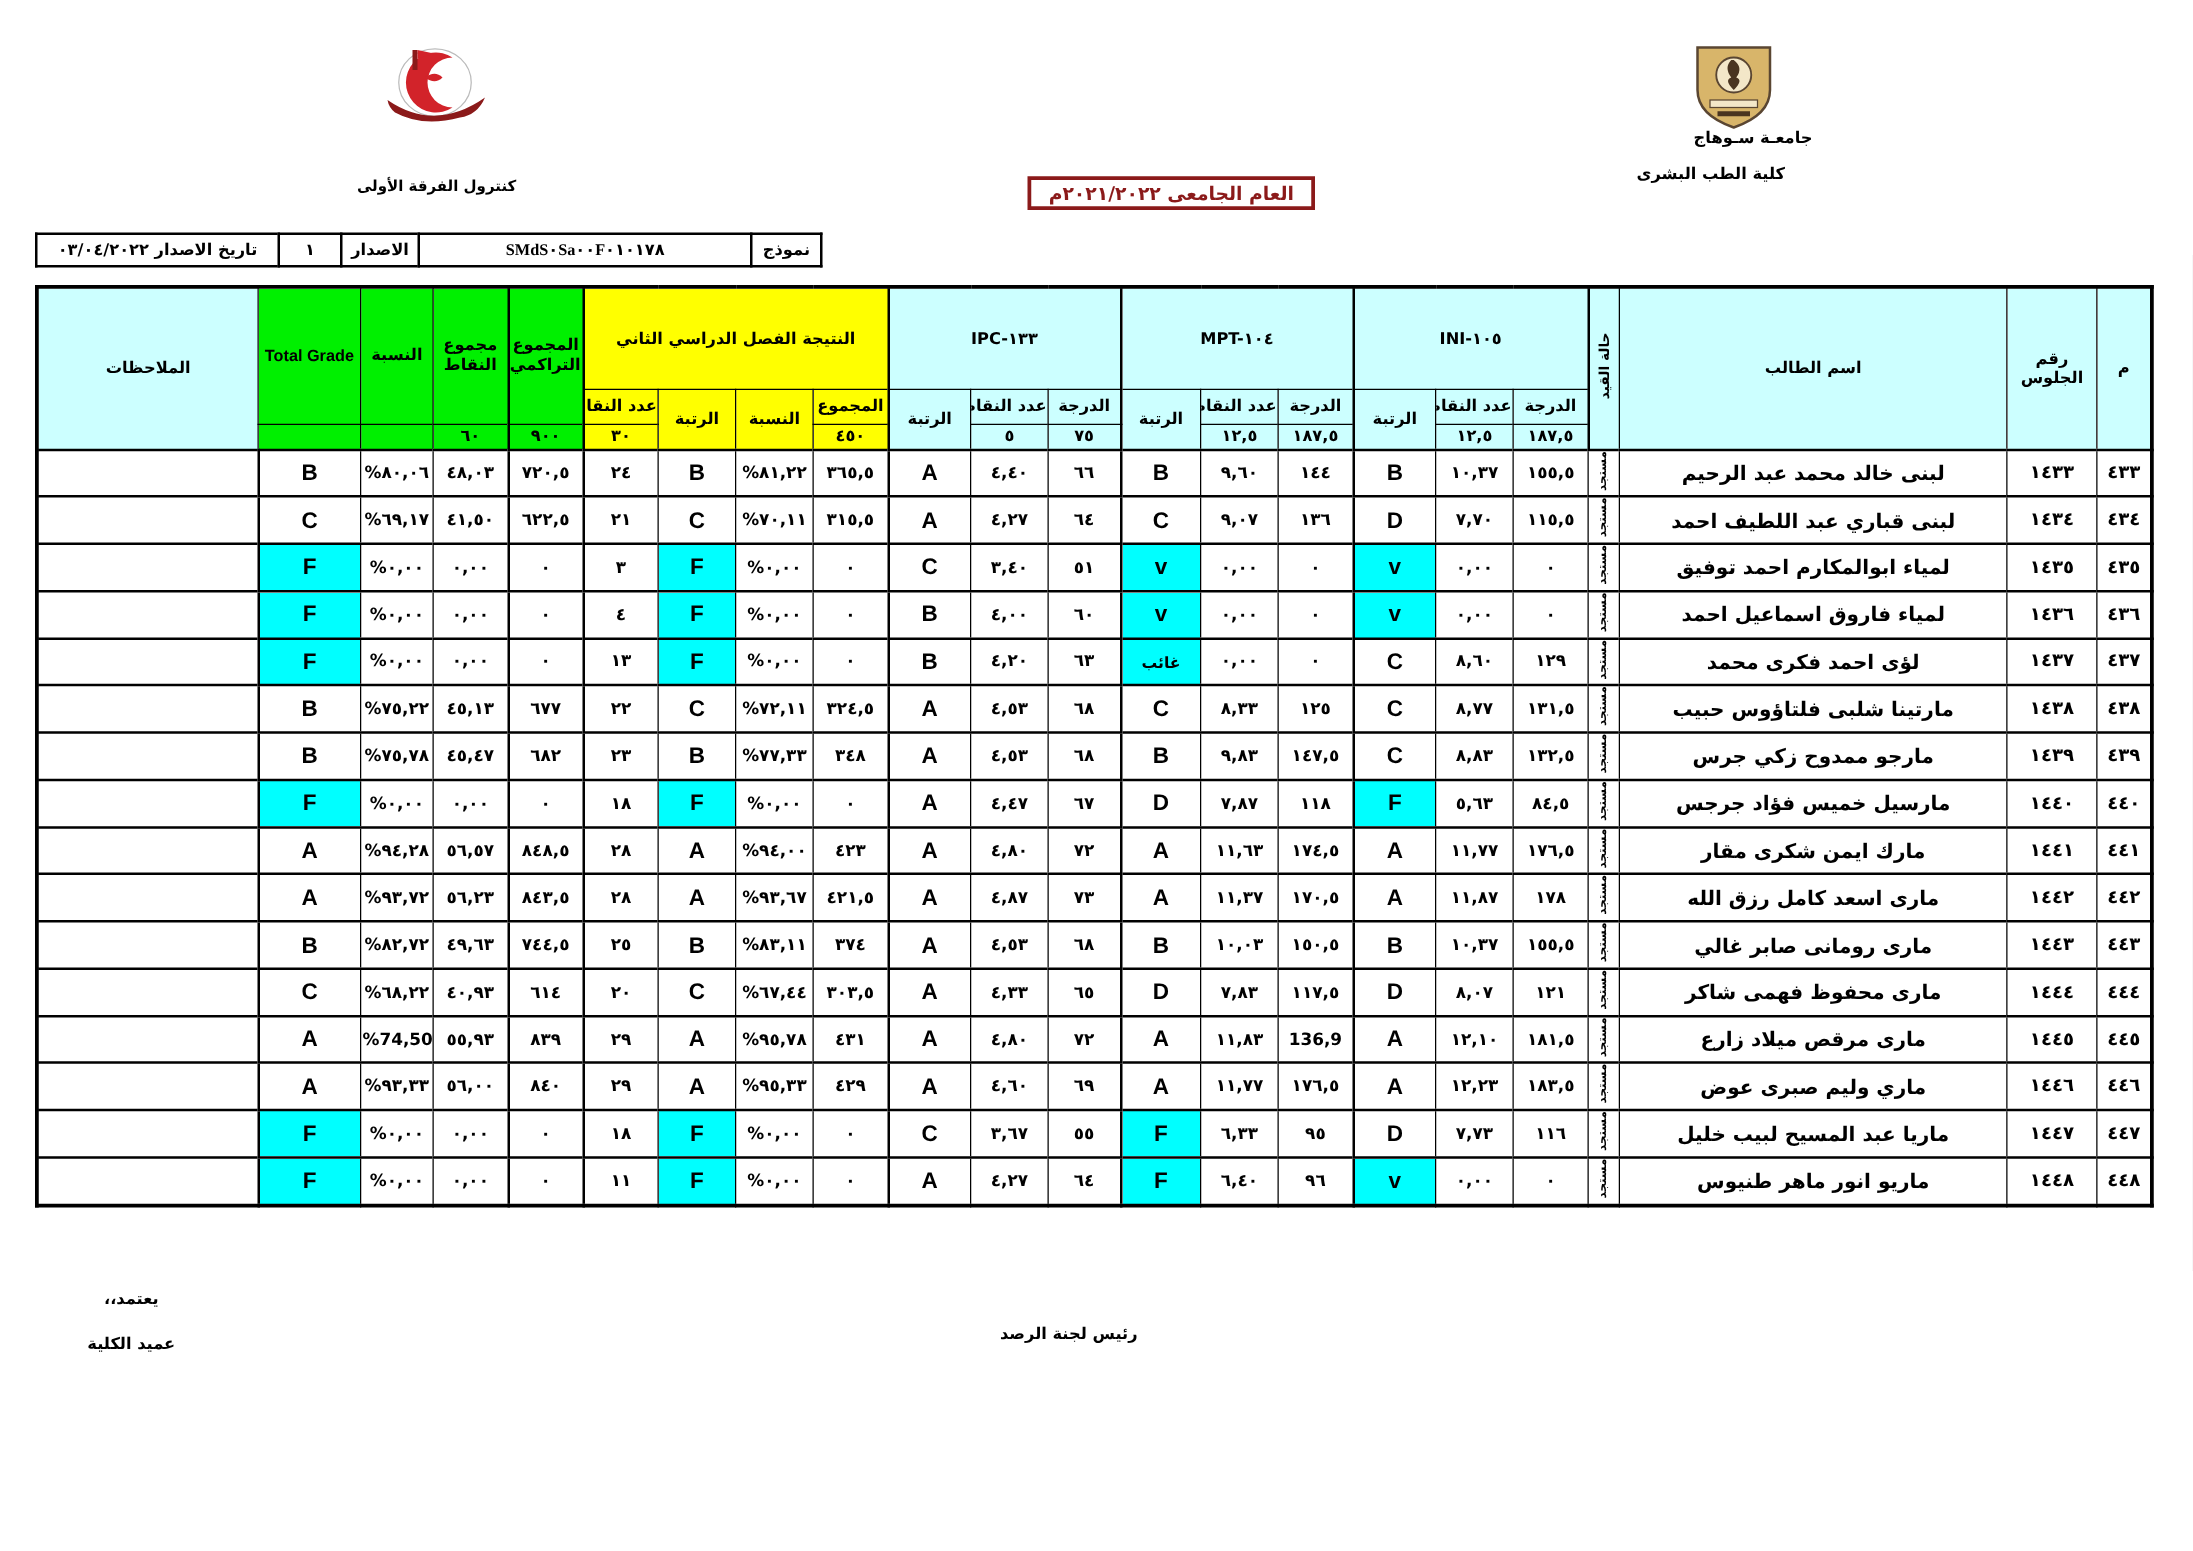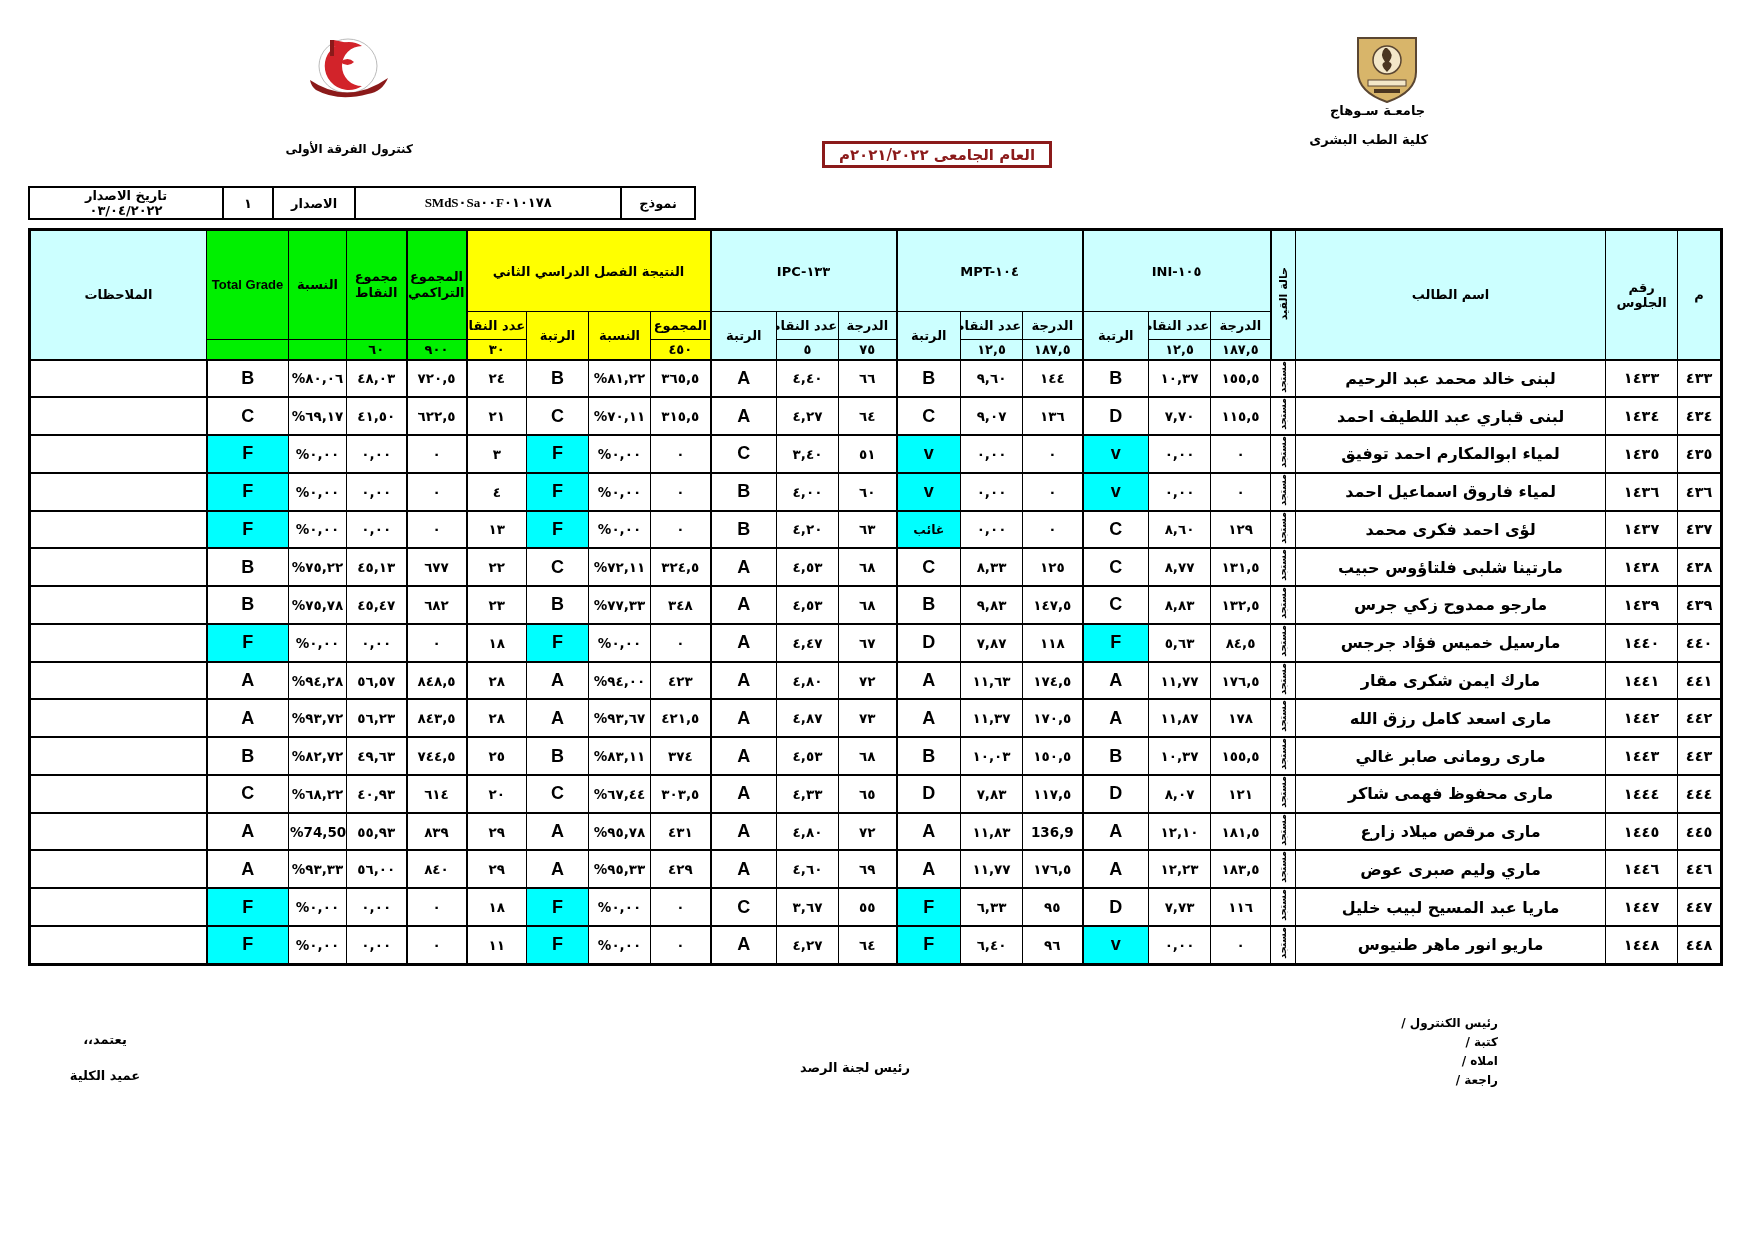--- a/index.html
+++ b/index.html
@@ -10,33 +10,33 @@
   body{margin:0;background:#e8e8e8;font-family:"DejaVu Sans",sans-serif;}
   .sheet{position:relative;width:1754px;height:1241px;background:#ffffff;overflow:hidden;margin:0 auto;}
 
   
   .title-box{position:absolute;left:648px;top:36px;width:522px;height:92px;
     border:4px solid var(--tbrd);display:flex;flex-direction:column;justify-content:center;
     align-items:center;font-weight:bold;font-size:28px;line-height:44px;color:#000;direction:rtl;}
   .year-box{position:absolute;left:822px;top:141px;width:230px;height:27px;
     border:3px solid var(--dred);display:flex;justify-content:center;align-items:center;
     font-weight:bold;font-size:15px;color:var(--dred);direction:rtl;}
-  .uni-name{position:absolute;left:1330px;top:103px;width:120px;text-align:left;
+  .uni-name{position:absolute;left:1330px;top:103px;width:120px;text-align:right;
     font-weight:bold;font-size:13px;direction:rtl;}
   .fac-name{position:absolute;left:1288px;top:132px;width:140px;text-align:right;
     font-weight:bold;font-size:13px;direction:rtl;}
   .ctrl-name{position:absolute;left:278px;top:142px;width:135px;text-align:right;
     font-weight:bold;font-size:12px;direction:rtl;}
   .logo-left{position:absolute;left:290px;top:36px;}
   .logo-right{position:absolute;left:1352px;top:34px;}
 
   
   table.formrow{position:absolute;left:28px;top:186px;border-collapse:collapse;direction:rtl;}
   table.formrow td{border:2px solid #000;height:26px;text-align:center;font-weight:bold;
-    font-size:13px;padding:0 17px;}
+    font-size:13px;padding:0 7px;}
   .f-model{width:56px;font-size:14px;}
   .f-code{width:266px;direction:ltr;font-family:"Liberation Serif","DejaVu Sans",serif;font-size:16px;}
   .f-isslbl{width:56px;}
   .f-issval{width:50px;}
   .f-date{width:194px;direction:rtl;font-size:13px;}
 
   
   table.main{position:absolute;left:28px;top:228px;width:1692px;border-collapse:collapse;
     table-layout:fixed;direction:rtl;border:3px solid #000;}
   table.main th,table.main td{border:1px solid #000;text-align:center;vertical-align:middle;
@@ -580,23 +580,17 @@
           <td class="num gl">١١</td>
           <td class="num gl">٠</td>
           <td class="num">٠,٠٠</td>
           <td class="num">%٠,٠٠</td>
           <td class="grade gl hl">F</td>
           <td class="notes gl"></td>
         </tr>
       </tbody>
   </table>
 
-  <div class="foot-right">
-    <div>رئيس الكنترول /</div>
-    <div>كتبة /</div>
-    <div>املاه /</div>
-    <div>راجعة /</div>
-  </div>
   <div class="foot-center">رئيس لجنة الرصد</div>
   <div class="foot-left1">يعتمد،،</div>
   <div class="foot-left2">عميد الكلية</div>
 
 </div>
 
 </body></html>

